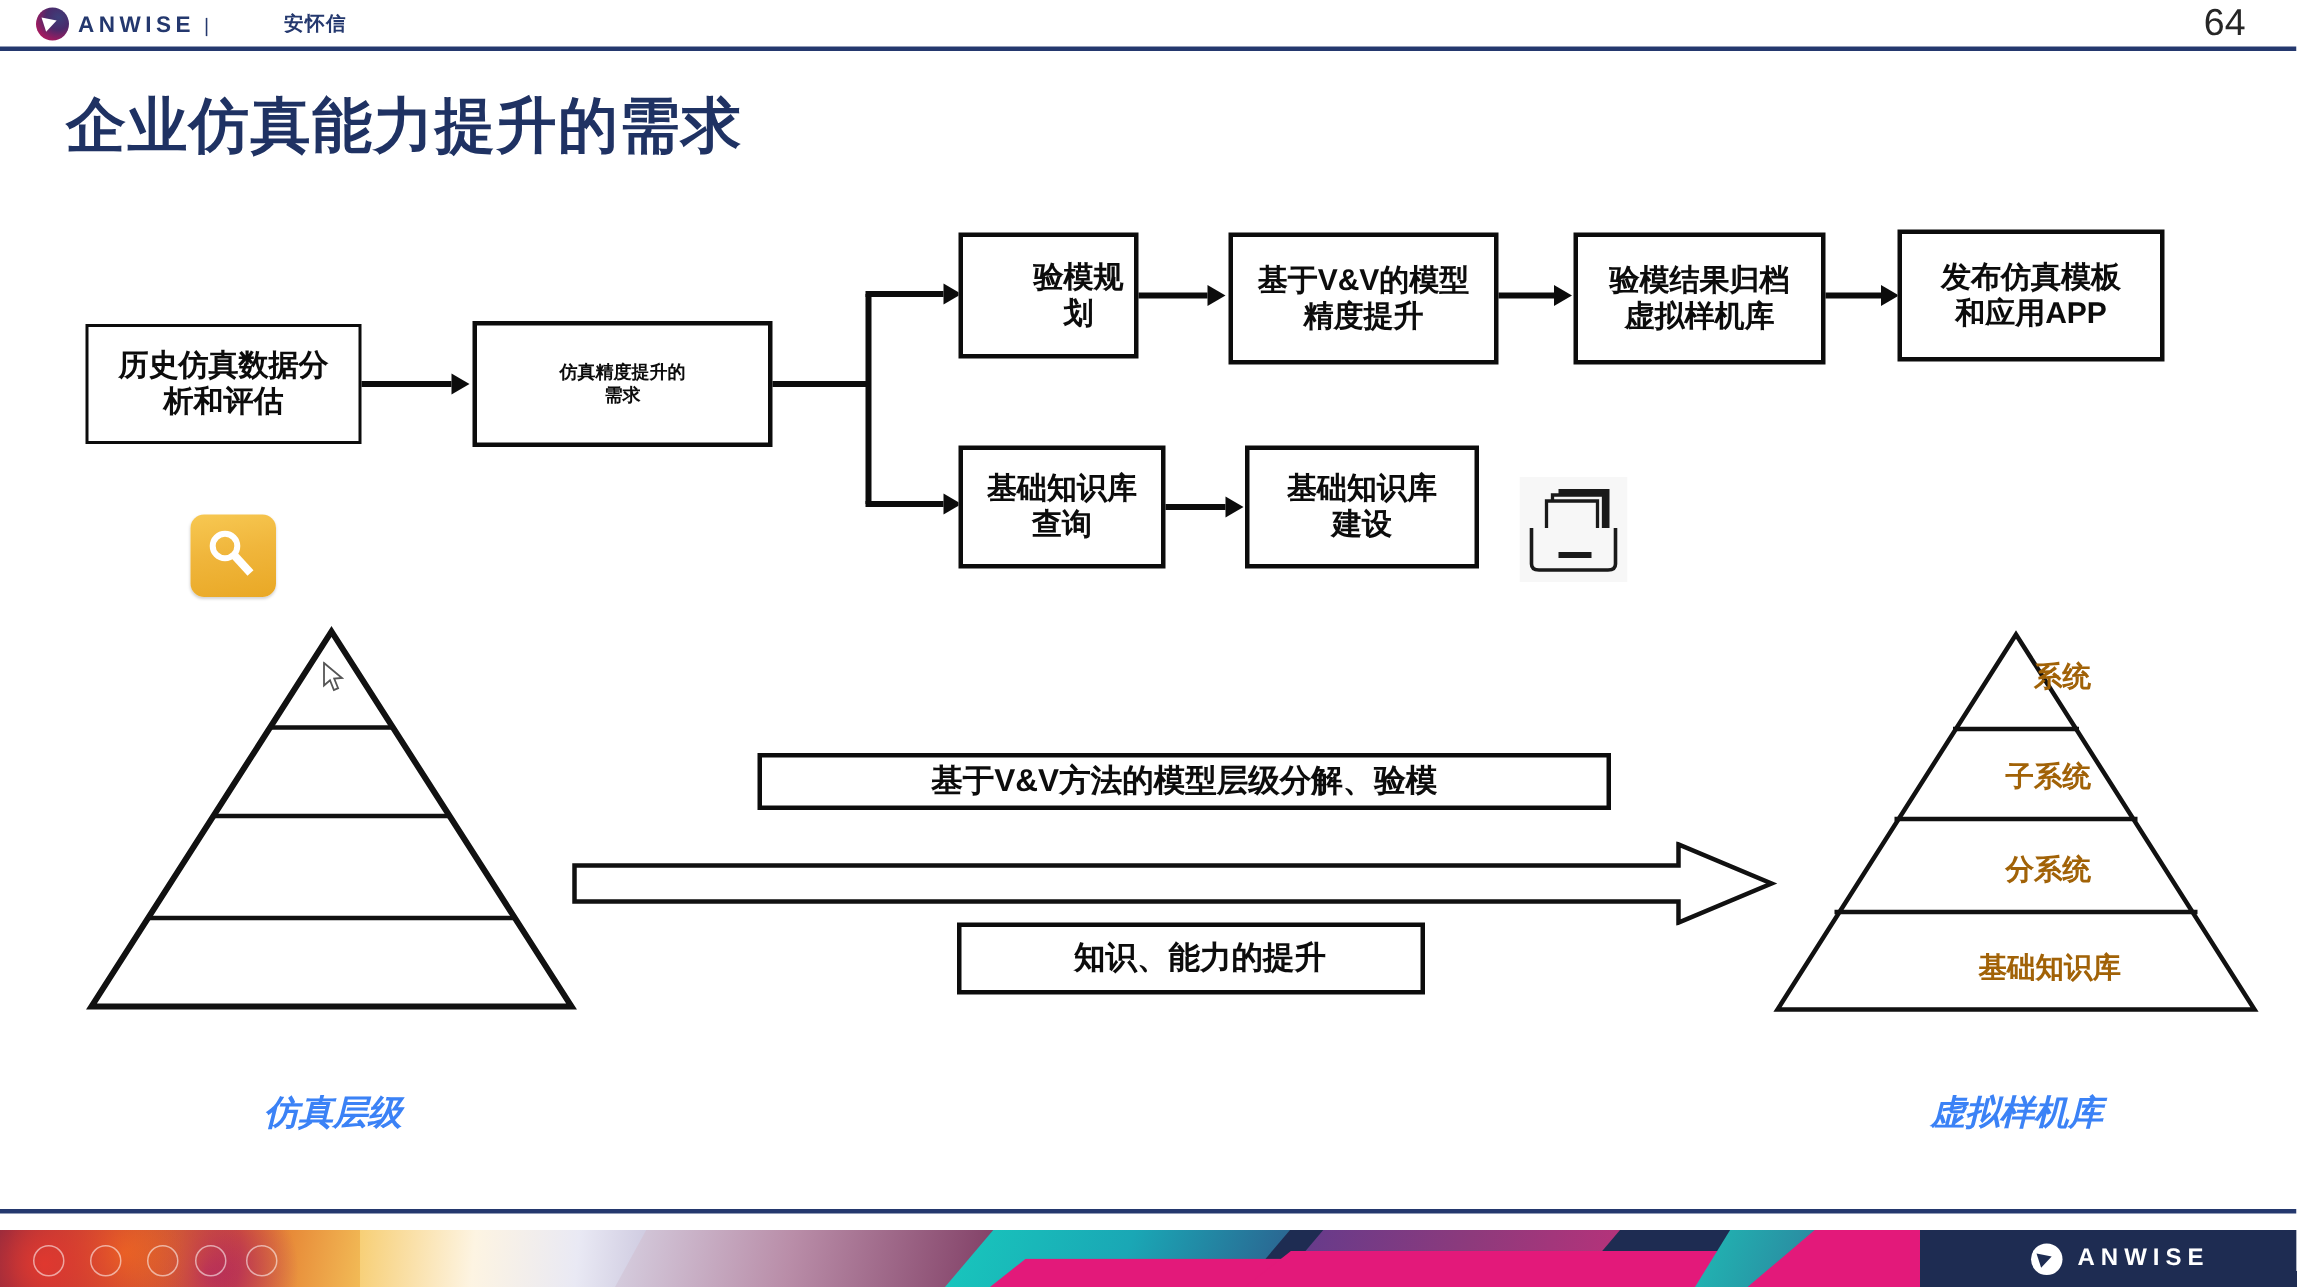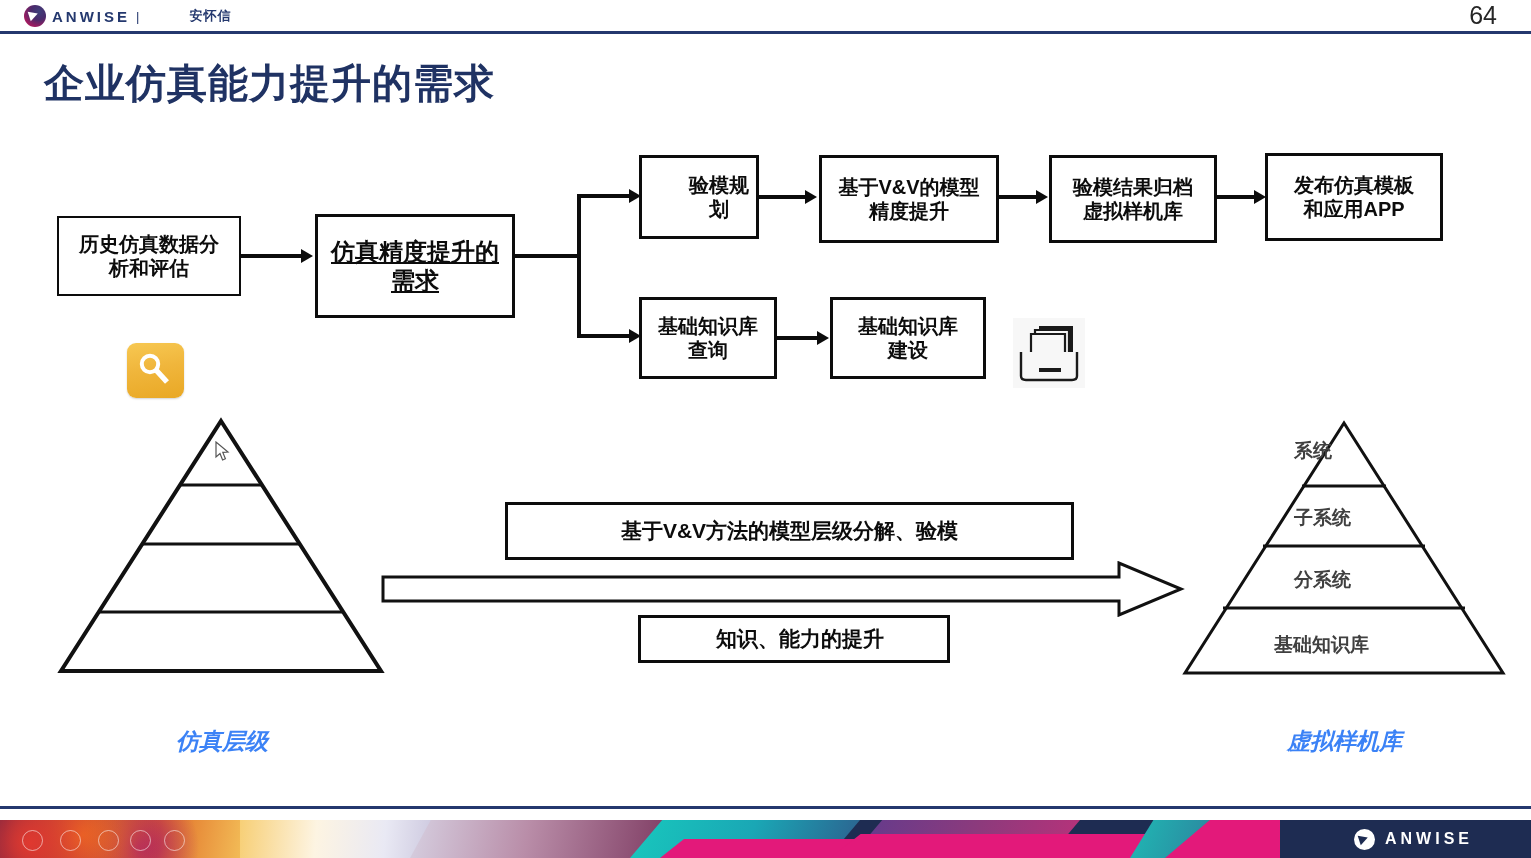--- a/index.html
+++ b/index.html
@@ -90,22 +90,22 @@
     box-shadow:0 1px 2px rgba(0,0,0,.18);
   }
   #magnifier-badge svg { position:absolute; left:10px; top:9px; }
 
   
   #tray-icon { position:absolute; left:1013px; top:318px; }
 
   
   .pyr { position:absolute; }
   .pyr-label {
-    position:absolute; font-size:19px; font-weight:bold; color:#404040;
-    white-space:nowrap; text-align:left;
+    position:absolute; font-size:19px; font-weight:bold; color:#a16207;
+    white-space:nowrap; text-align:right;
   }
   .pyr-caption {
     position:absolute; font-size:23px; font-weight:bold; color:#3b82f6;
     white-space:nowrap;
     font-style:italic;
   }
 
   
   #block-arrow { position:absolute; left:381px; top:561px; }
 
@@ -162,21 +162,21 @@
 <div id="topbar-rule"></div>
 
 <div id="slide-title">企业仿真能力提升的需求</div>
 
 <div class="fbox thin" style="left:57px; top:216px; width:184px; height:80px; font-size:20px;">历史仿真数据分
 析和评估</div>
 
 <div class="hline" style="left:241px; top:254px; width:60px;"></div>
 <div class="arrowhead" style="left:301px; top:249px;"></div>
 
-<div class="fbox" style="left:315px; top:214px; width:200px; height:104px; font-size:24px;text-decoration:underline;">仿真精度提升的
+<div class="fbox" style="left:315px; top:214px; width:200px; height:84px; font-size:12px;">仿真精度提升的
 需求</div>
 
 <div class="hline" style="left:515px; top:254px; width:64px;"></div>
 <div class="vline" style="left:577px; top:196px; height:140px;"></div>
 <div class="hline" style="left:577px; top:194px; width:52px;"></div>
 <div class="arrowhead" style="left:629px; top:189px;"></div>
 <div class="hline" style="left:577px; top:334px; width:52px;"></div>
 <div class="arrowhead" style="left:629px; top:329px;"></div>
 
 <div class="fbox" style="left:639px; top:155px; width:120px; height:84px; font-size:20px;padding-left:40px;">验模规划</div>
@@ -239,21 +239,21 @@
     <line x1="85" y1="128" x2="247" y2="128" stroke="#111111" stroke-width="3"></line>
     <line x1="45" y1="190" x2="287" y2="190" stroke="#111111" stroke-width="3"></line>
   </svg>
 </div>
 <div class="pyr-label" style="left:1294px; top:438px; width:100px;">系统</div>
 <div class="pyr-label" style="left:1294px; top:505px; width:100px;">子系统</div>
 <div class="pyr-label" style="left:1294px; top:567px; width:100px;">分系统</div>
 <div class="pyr-label" style="left:1274px; top:632px; width:140px;">基础知识库</div>
 <div class="pyr-caption" style="left:1287px; top:726px;">虚拟样机库</div>
 
-<div class="fbox" style="left:505px; top:502px; width:569px; height:58px; font-size:21px;">基于V&amp;V方法的模型层级分解、验模</div>
+<div class="fbox" style="left:505px; top:502px; width:569px; height:38px; font-size:21px;">基于V&amp;V方法的模型层级分解、验模</div>
 
 <div id="block-arrow">
   <svg width="804" height="56" viewBox="0 0 804 56">
     <polygon points="2,16 738,16 738,2 800,28 738,54 738,40 2,40" fill="#ffffff" stroke="#111111" stroke-width="3"></polygon>
   </svg>
 </div>
 
 <div class="fbox" style="left:638px; top:615px; width:312px; height:48px; font-size:21px;padding-left:12px;">知识、能力的提升</div>
 
 <div id="mouse-cursor">

